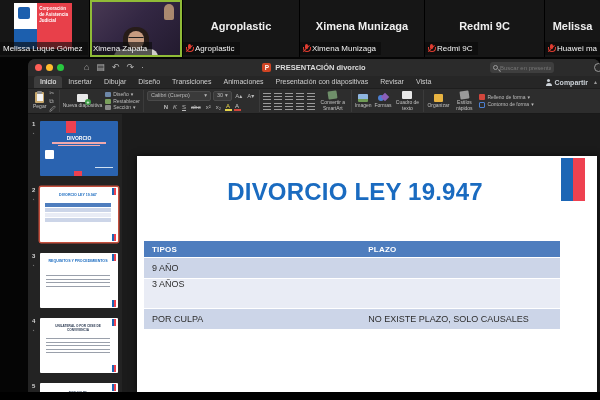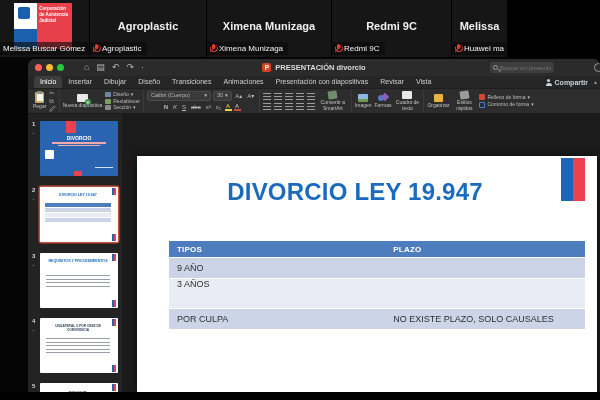--- a/index.html
+++ b/index.html
@@ -138,21 +138,21 @@
   .mtable .r{height:4px;background:#ccd5e8;margin-top:1px}
   .mtable .r.alt{background:#e9ecf5}
 
   .canvas{flex:1;background:#1b1b1b;position:relative}
   .slide{position:absolute;left:15px;top:42px;width:460px;height:237px;background:#fff;
     box-shadow:0 0 7px rgba(0,0,0,.65)}
   .flag{position:absolute;left:424px;top:2px;width:24px;height:43px;display:flex}
   .flag .half{flex:1}
   .stitle{position:absolute;left:0;right:24px;top:22px;text-align:center;font-weight:bold;
     font-size:24px;letter-spacing:.2px}
-  .stable{position:absolute;left:32px;top:85px;width:416px;font-size:9px}
+  .stable{position:absolute;left:7px;top:85px;width:416px;font-size:9px}
   .trow{display:flex;border-bottom:1.5px solid #fff}
   .tcell{padding:0 6px 0 8px;display:flex;align-items:center}
   .tcell.c0{width:52%}
   .tcell.c1{width:48%}
   .trow.head{height:17px;background:#4e7dbe;color:#fff;font-weight:bold;font-size:8px;letter-spacing:.2px}
   .trow.body{color:#2e2e2e}
   .trow.ra{background:#ccd5e8}
   .trow.rb{background:#e9ecf5}
   .trow.r1{height:21px}
   .trow.r2{height:30px}
@@ -174,24 +174,36 @@
           <div class="crest"></div>
           <div class="bluebox"></div>
         </div>
         <div class="right">
           <div>Corporación</div>
           <div>de Asistencia</div>
           <div>Judicial</div>
         </div>
       </div>
       <div class="nlabel">
-        <span>Melissa Buscar Gómez</span>
-      </div>
-    </div>
-
+        <span>Melissa Luque Gómez</span>
+      </div>
+    </div>
+
+    <div class="tile video" style="width:93px">
+      <div class="lamp"></div>
+      <div class="person">
+        <div class="hair"></div>
+        <div class="face"></div>
+        <div class="glasses"></div>
+        <div class="body"></div>
+      </div>
+      <div class="nlabel">
+        <span>Ximena Zapata</span>
+      </div>
+    </div>
 
     <div class="tile" style="width:117px">
       <div class="center-name">Agroplastic</div>
       <div class="nlabel">
         <span class="mic">
             <span class="slash"></span>
           </span>
         <span>Agroplastic</span>
       </div>
     </div>

